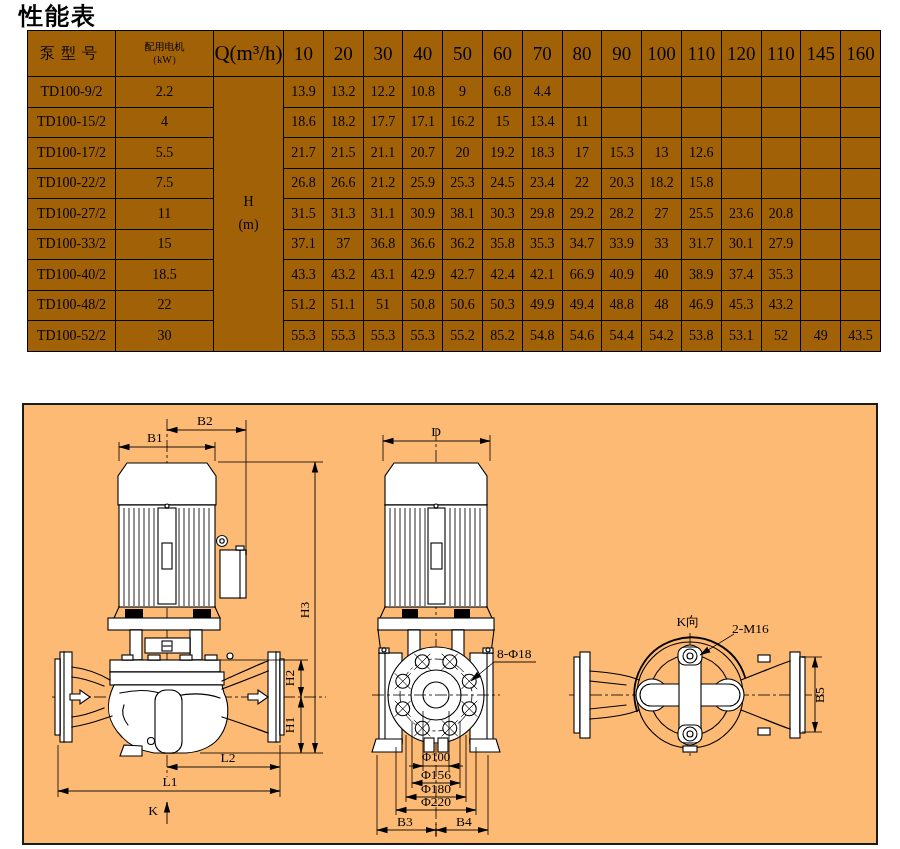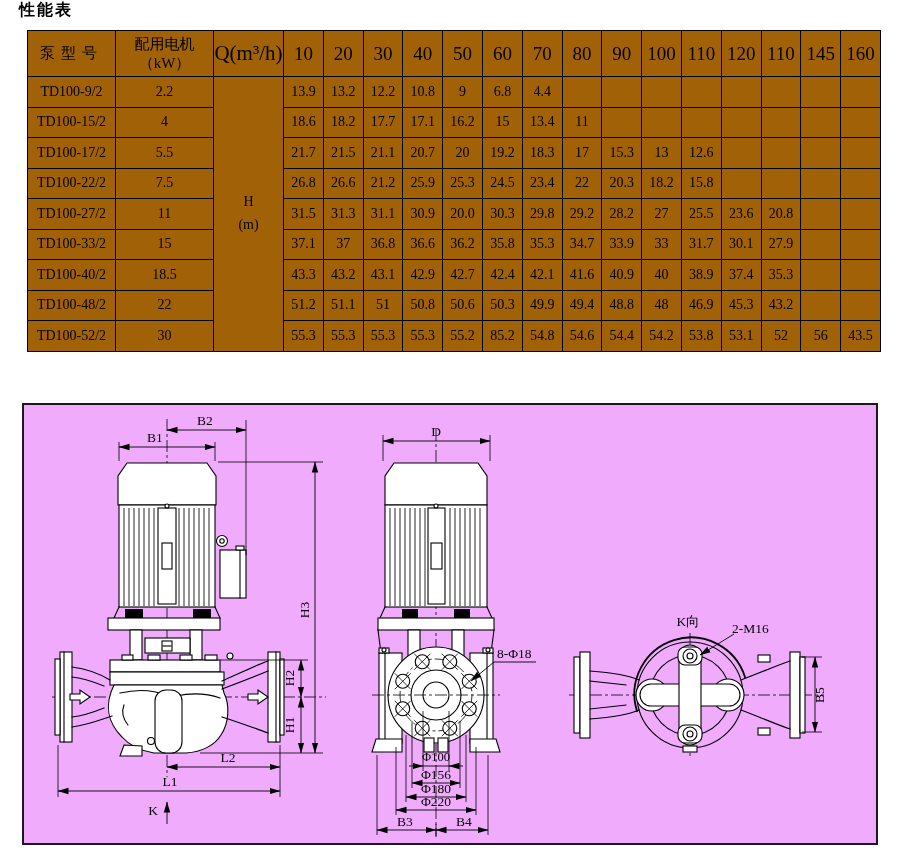--- a/index.html
+++ b/index.html
@@ -1,36 +1,36 @@
 <!DOCTYPE html>
 <html><head>
 <meta charset="utf-8">
 <style>
   html,body{margin:0;padding:0;background:#fff;}
   body{width:900px;height:849px;position:relative;overflow:hidden;
        font-family:"Liberation Serif",serif;color:#000;}
   #title{position:absolute;left:19px;top:0;font-family:"Liberation Sans",sans-serif;
-         font-weight:bold;font-size:16px;letter-spacing:2px;}
+         font-weight:bold;font-size:24px;letter-spacing:2px;}
   
   #perf-table{position:absolute;left:27px;top:30px;border-collapse:collapse;
               table-layout:fixed;background:#a16207;}
   #perf-table th,#perf-table td{border:1.5px solid #000;text-align:center;
               vertical-align:middle;padding:0;overflow:hidden;white-space:nowrap;}
   #perf-table th{height:45px;font-weight:normal;}
   #perf-table td{height:29.5px;font-size:14px;}
   .model-th{font-size:15px;letter-spacing:6px;}
-  .power-th{font-size:15px;line-height:1.25;}
+  .power-th{font-size:10px;line-height:1.25;}
   .q-th{font-size:21px;}
   .flow-th{font-size:19px;}
   .model-cell{font-size:13.5px;}
   .power-cell{font-size:14px;margin-top:26px;}
   .head-cell{font-size:17px;line-height:1.6;}
   
   #drawing-box{position:absolute;left:22px;top:403px;width:852px;height:438px;
-               border:2px solid #1a1a1a;background:#f0abfc;}
+               border:2px solid #1a1a1a;background:#fdba74;}
   svg .ln{stroke:#000;stroke-width:1.1;fill:none;stroke-linecap:square;}
   svg .fw{stroke:#000;stroke-width:1.1;fill:#fff;}
   svg .fb{fill:#000;stroke:none;}
   svg .cl{stroke:#000;stroke-width:0.8;fill:none;stroke-dasharray:12 3 3 3;}
   svg .dim{stroke:#000;stroke-width:0.9;fill:none;}
   svg .ext{stroke:#000;stroke-width:0.8;fill:none;}
   svg .fin{stroke:#000;stroke-width:0.85;}
   svg text{font-family:"Liberation Serif",serif;font-size:13.5px;fill:#000;}
   svg text.sm{font-size:12.5px;}
 </style>
@@ -152,21 +152,21 @@
         <td class="val-cell"></td>
         <td class="val-cell"></td>
       </tr>
       <tr>
         <td class="model-cell">TD100-27/2</td>
         <td class="power-cell">11</td>
         <td class="val-cell">31.5</td>
         <td class="val-cell">31.3</td>
         <td class="val-cell">31.1</td>
         <td class="val-cell">30.9</td>
-        <td class="val-cell">20.0</td>
+        <td class="val-cell">38.1</td>
         <td class="val-cell">30.3</td>
         <td class="val-cell">29.8</td>
         <td class="val-cell">29.2</td>
         <td class="val-cell">28.2</td>
         <td class="val-cell">27</td>
         <td class="val-cell">25.5</td>
         <td class="val-cell">23.6</td>
         <td class="val-cell">20.8</td>
         <td class="val-cell"></td>
         <td class="val-cell"></td>
@@ -193,21 +193,21 @@
       <tr>
         <td class="model-cell">TD100-40/2</td>
         <td class="power-cell">18.5</td>
         <td class="val-cell">43.3</td>
         <td class="val-cell">43.2</td>
         <td class="val-cell">43.1</td>
         <td class="val-cell">42.9</td>
         <td class="val-cell">42.7</td>
         <td class="val-cell">42.4</td>
         <td class="val-cell">42.1</td>
-        <td class="val-cell">41.6</td>
+        <td class="val-cell">66.9</td>
         <td class="val-cell">40.9</td>
         <td class="val-cell">40</td>
         <td class="val-cell">38.9</td>
         <td class="val-cell">37.4</td>
         <td class="val-cell">35.3</td>
         <td class="val-cell"></td>
         <td class="val-cell"></td>
       </tr>
       <tr>
         <td class="model-cell">TD100-48/2</td>
@@ -237,21 +237,21 @@
         <td class="val-cell">55.3</td>
         <td class="val-cell">55.2</td>
         <td class="val-cell">85.2</td>
         <td class="val-cell">54.8</td>
         <td class="val-cell">54.6</td>
         <td class="val-cell">54.4</td>
         <td class="val-cell">54.2</td>
         <td class="val-cell">53.8</td>
         <td class="val-cell">53.1</td>
         <td class="val-cell">52</td>
-        <td class="val-cell">56</td>
+        <td class="val-cell">49</td>
         <td class="val-cell">43.5</td>
       </tr>
     </tbody>
 </table>
 
 <div id="drawing-box">
 <svg width="852" height="438" viewBox="0 0 852 438">
   <defs>
     <marker id="aE" markerWidth="12" markerHeight="8" refX="10.5" refY="4" orient="auto" markerUnits="userSpaceOnUse">
       <path d="M0,0.8 L11,4 L0,7.2 Z" fill="#000"></path>

